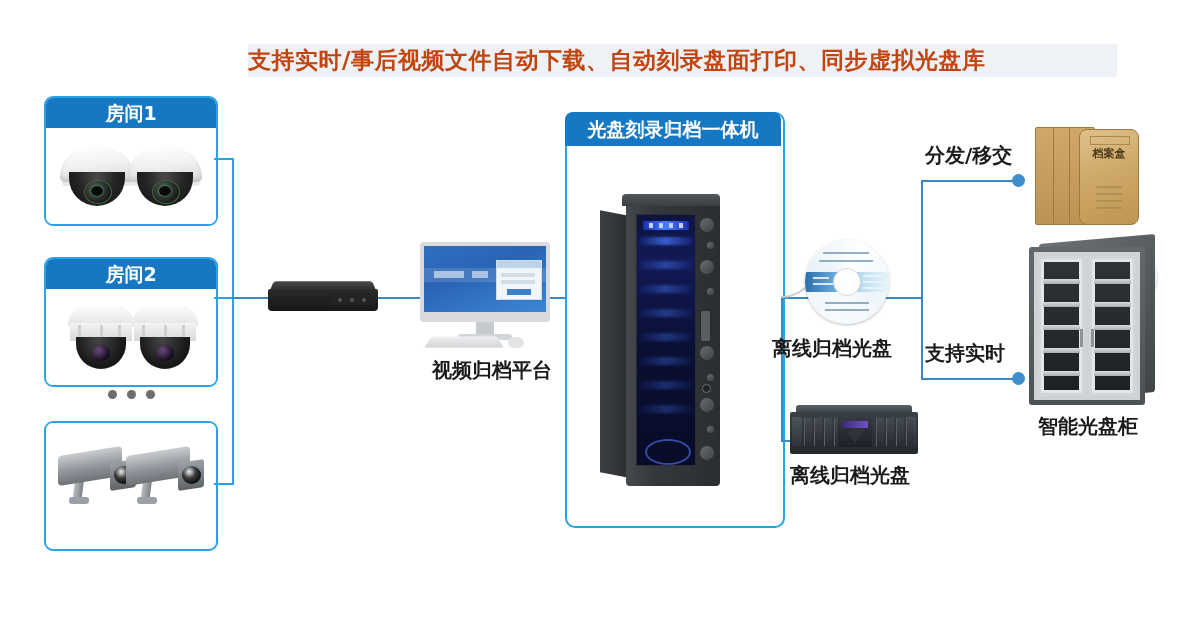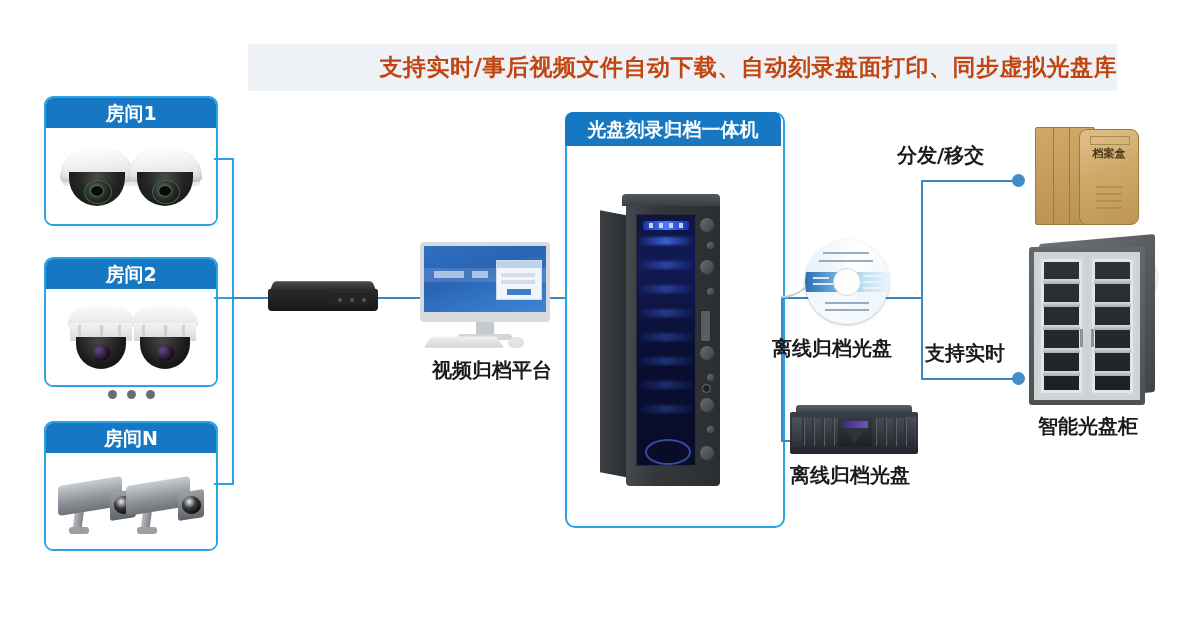--- a/index.html
+++ b/index.html
@@ -2,22 +2,22 @@
 <html><head>
 <meta charset="utf-8">
 <style>
   html,body{margin:0;padding:0;background:#ffffff;}
   body{width:1187px;height:623px;position:relative;overflow:hidden;
        font-family:"Liberation Sans","DejaVu Sans",sans-serif;}
   .stage{position:absolute;left:0;top:0;width:1187px;height:623px;}
   .abs{position:absolute;}
 
   
-  #banner{left:248px;top:44px;width:869px;height:47px;background:#eef2f6;
-          display:flex;align-items:center;justify-content:flex-end;}
+  #banner{left:248px;top:44px;width:869px;height:33px;background:#eef2f6;
+          display:flex;align-items:center;justify-content:flex-start;}
   #banner-text{font-size:23px;color:#c2440f;font-weight:600;letter-spacing:.5px;
                font-family:"DejaVu Sans",sans-serif;white-space:nowrap;}
 
   
   .room{border:2px solid #2aa3e5;border-radius:9px;background:#fff;overflow:hidden;}
   .room-head{background:#1678c2;color:#fff;font-weight:bold;font-size:19px;
              text-align:center;line-height:30px;height:30px;
              font-family:"DejaVu Sans",sans-serif;}
   .room-body{position:relative;height:calc(100% - 30px);background:#fff;}
 
@@ -277,21 +277,20 @@
     </div>
   </div>
 
   <div class="abs dots3" style="left:108px;top:390px;">
     <i></i>
       <i></i>
       <i></i>
   </div>
 
   <div class="abs room" style="left:44px;top:421px;width:170px;height:126px;">
-    <div class="room-head">房间N</div>
     <div class="room-body">
       <div class="abs bullet" style="left:12px;top:24px;">
         <div class="mount"></div>
           <div class="foot"></div>
         <div class="body"></div>
           <div class="front"></div>
           <div class="lens"></div>
       </div>
       <div class="abs bullet" style="left:80px;top:24px;">
         <div class="mount"></div>
@@ -425,21 +424,21 @@
       </div>
   </div>
   <div class="abs lbl lbl-20" style="left:790px;top:462px;">离线归档光盘</div>
 
   <div class="abs vline" style="left:921px;top:180px;height:199px;"></div>
   <div class="abs hline" style="left:921px;top:180px;width:93px;"></div>
   <div class="abs hline" style="left:921px;top:378px;width:93px;"></div>
   <div class="abs dot" style="left:1012px;top:174px;"></div>
   <div class="abs dot" style="left:1012px;top:372px;"></div>
 
-  <div class="abs lbl lbl-20" style="left:897px;top:142px;">分发/移交</div>
+  <div class="abs lbl lbl-20" style="left:925px;top:142px;">分发/移交</div>
   <div class="abs lbl lbl-20" style="left:925px;top:340px;">支持实时</div>
 
   <div class="abs" id="boxes">
     <div class="abox" style="left:0px;"></div>
     <div class="abox" style="left:18px;"></div>
     <div class="abox" style="left:34px;"></div>
     <div id="abox-front">
       <div class="hdr"></div>
       <div class="ttl">档案盒</div>
       <div class="ln" style="top:56px;width:26px;"></div>

